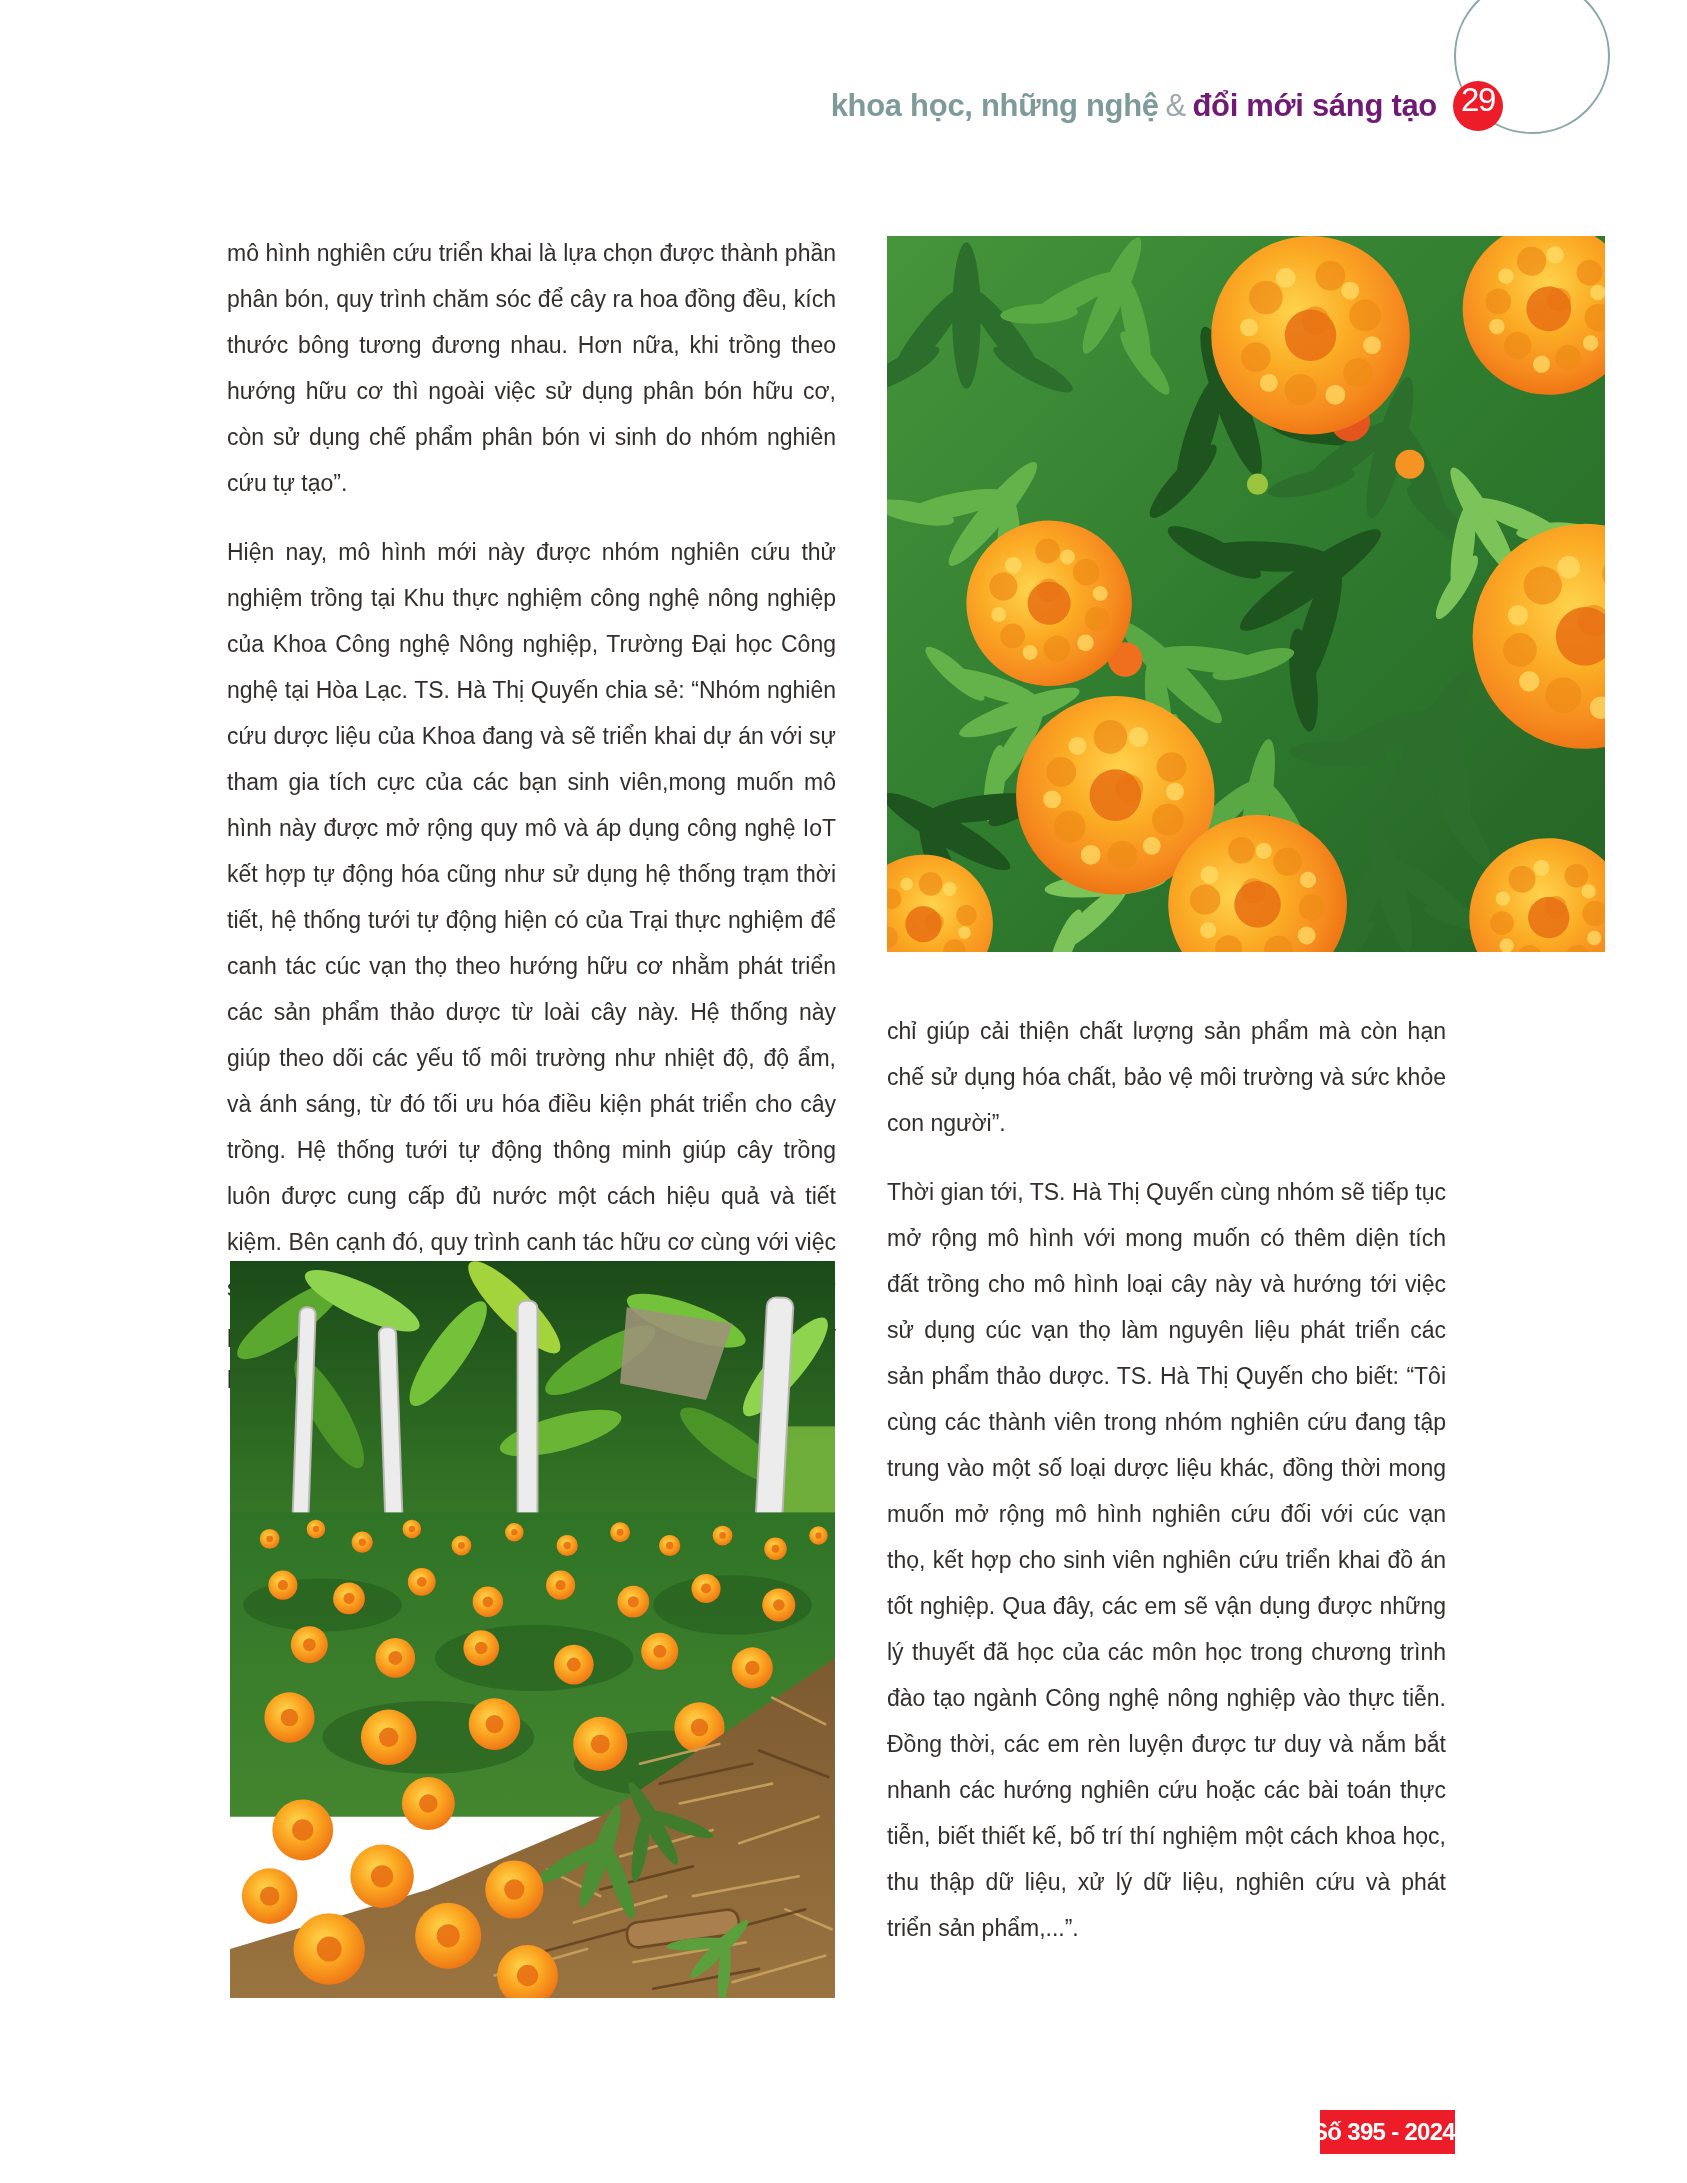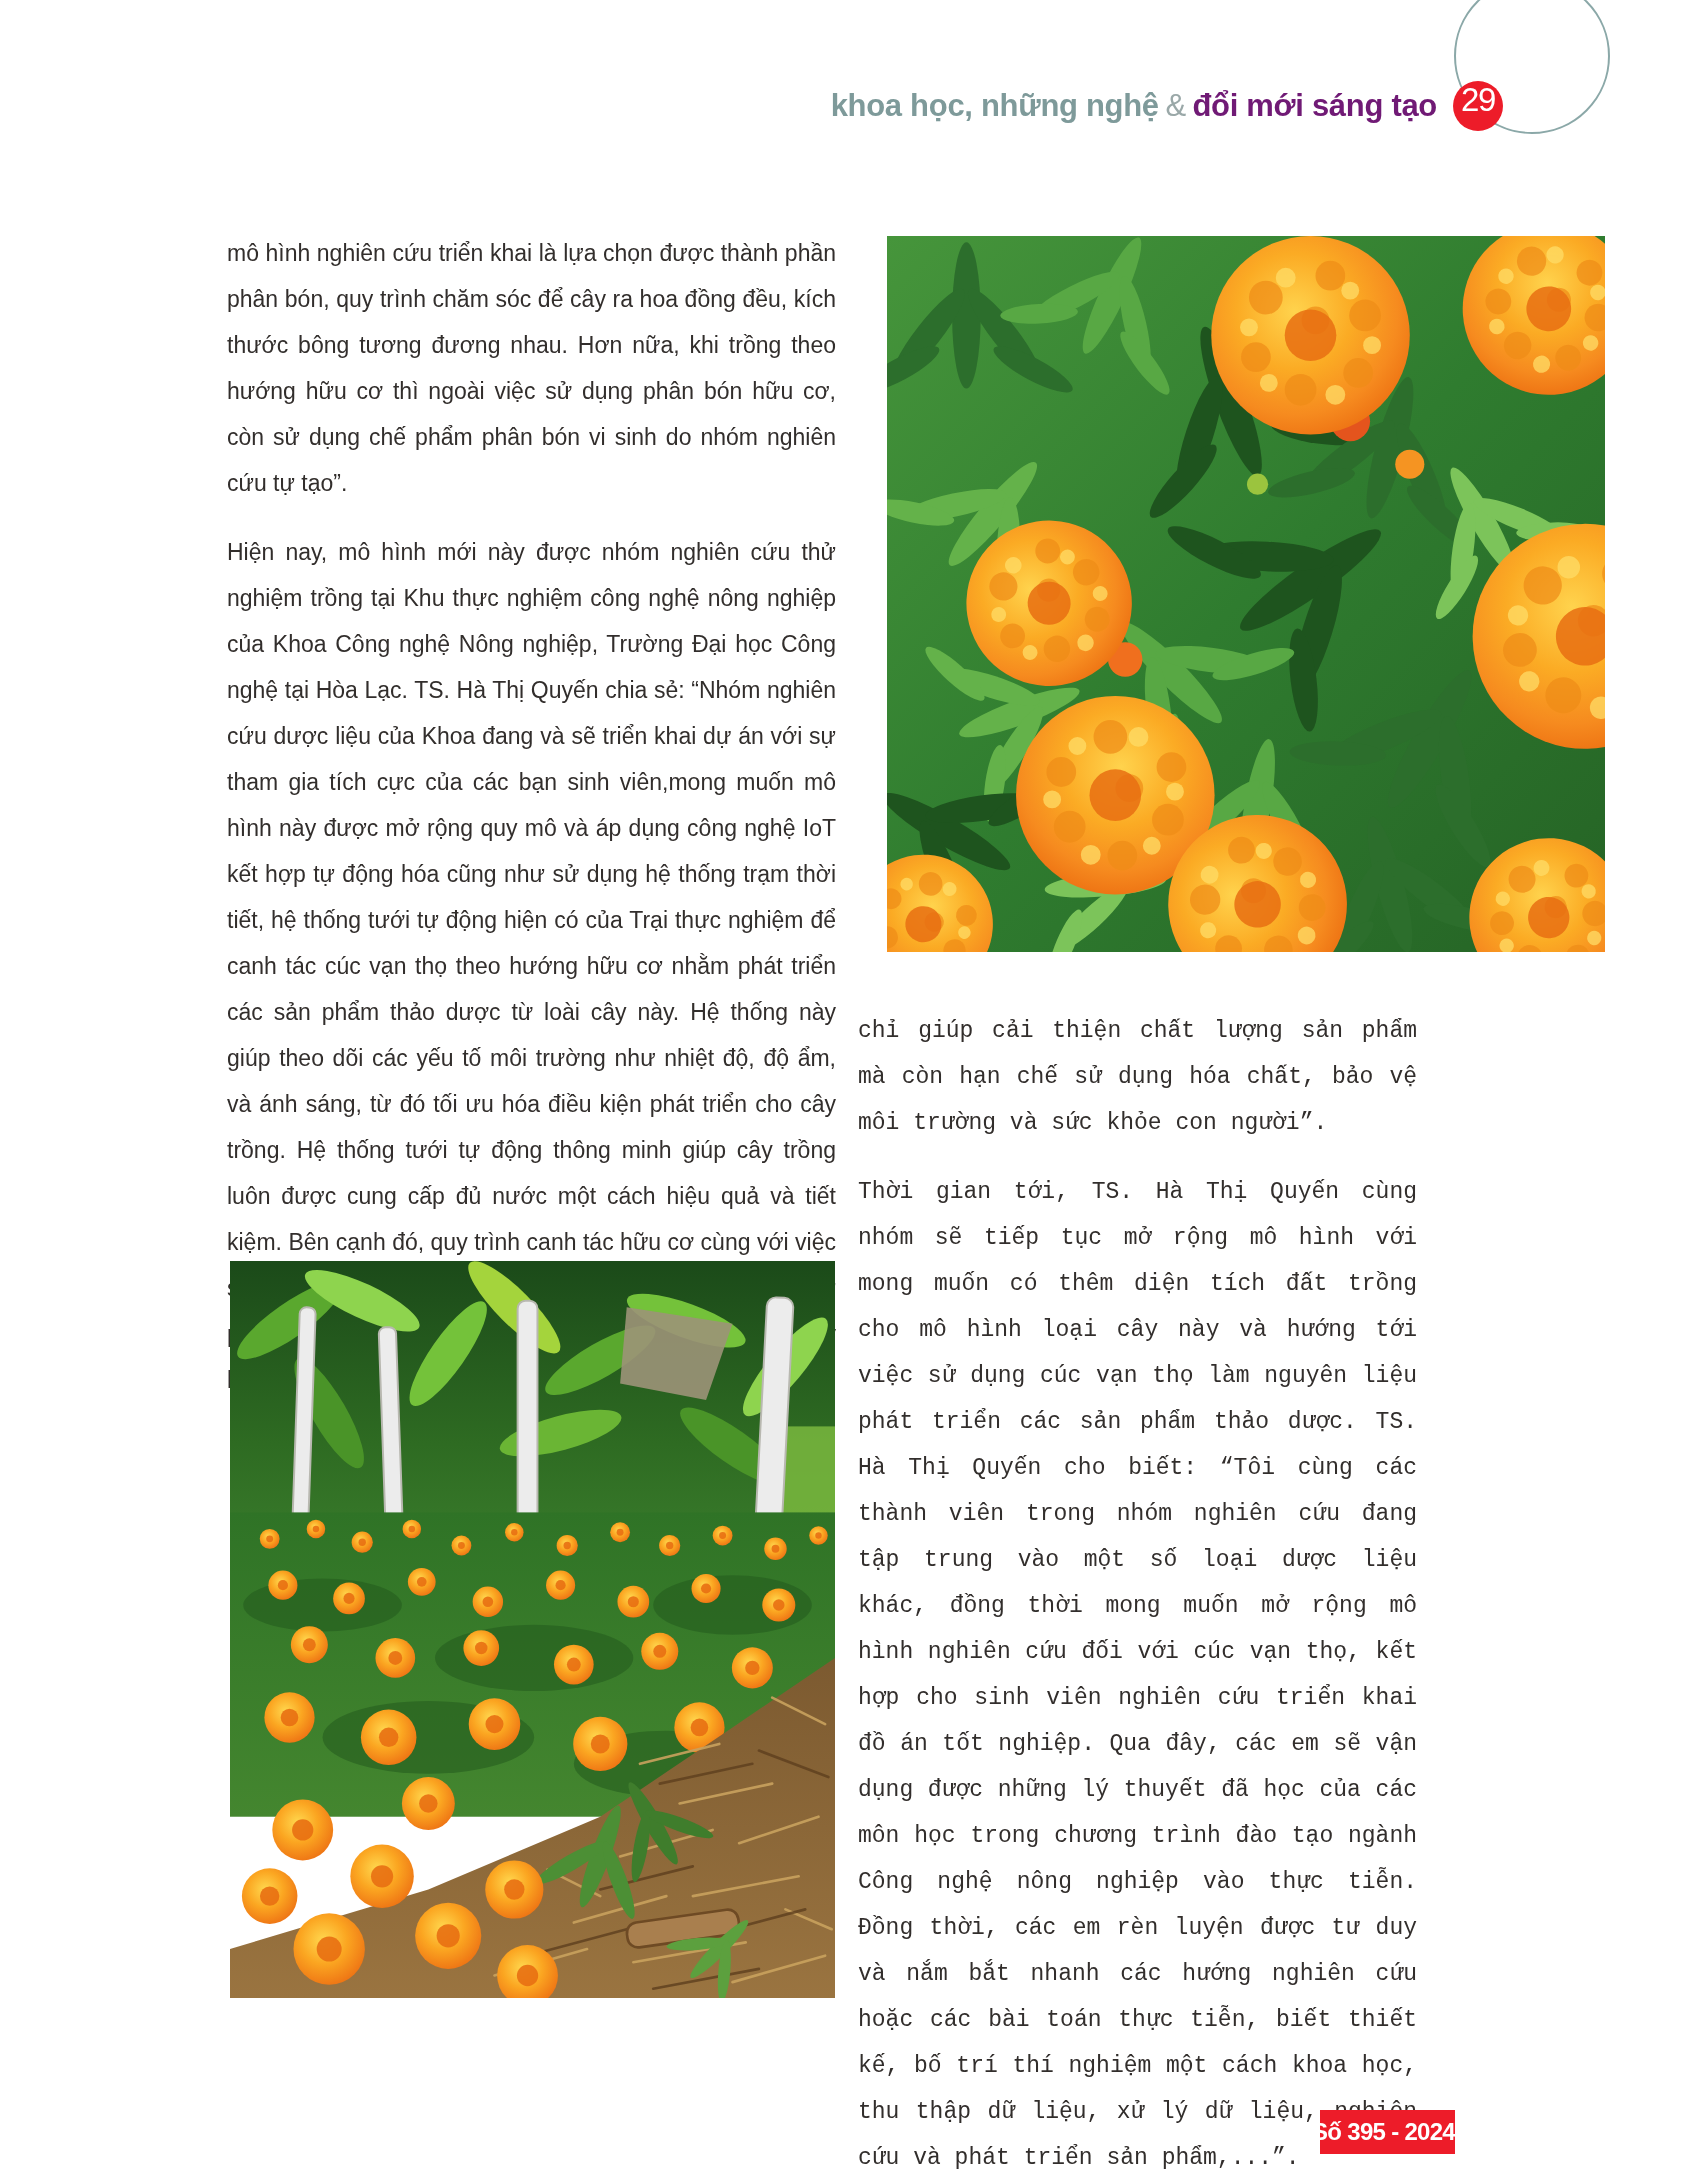--- a/index.html
+++ b/index.html
@@ -22,21 +22,21 @@
   .page-circle{
     position:absolute;left:1453px;top:81px;width:50px;height:50px;border-radius:50%;
     background:#ed1c29;z-index:3;display:flex;justify-content:center;
     color:#ffffff;font-size:33px;font-weight:400;letter-spacing:-1.3px;
   }
   
   .col{position:absolute;color:#322e2c;font-size:23px;line-height:46px;text-align:justify;}
   .col p{margin:0;}
   .col p + p{margin-top:23px;}
   .col-left{left:227px;top:230px;width:609px;}
-  .col-right{left:858px;top:1008px;width:559px;font-family:Liberation Mono, monospace;}
+  .col-right{left:887px;top:1008px;width:559px;}
   
   .photo{position:absolute;overflow:hidden;}
   .photo svg{display:block;width:100%;height:100%;}
   .photo-closeup{left:887px;top:236px;width:718px;height:716px;}
   .photo-field{left:230px;top:1261px;width:605px;height:737px;}
   
   .footer-badge{
     position:absolute;left:1320px;top:2110px;width:135px;height:44px;background:#ed1c29;
     display:flex;align-items:center;justify-content:flex-end;color:#ffffff;
     font-size:24px;font-weight:bold;letter-spacing:-0.7px;white-space:nowrap;

